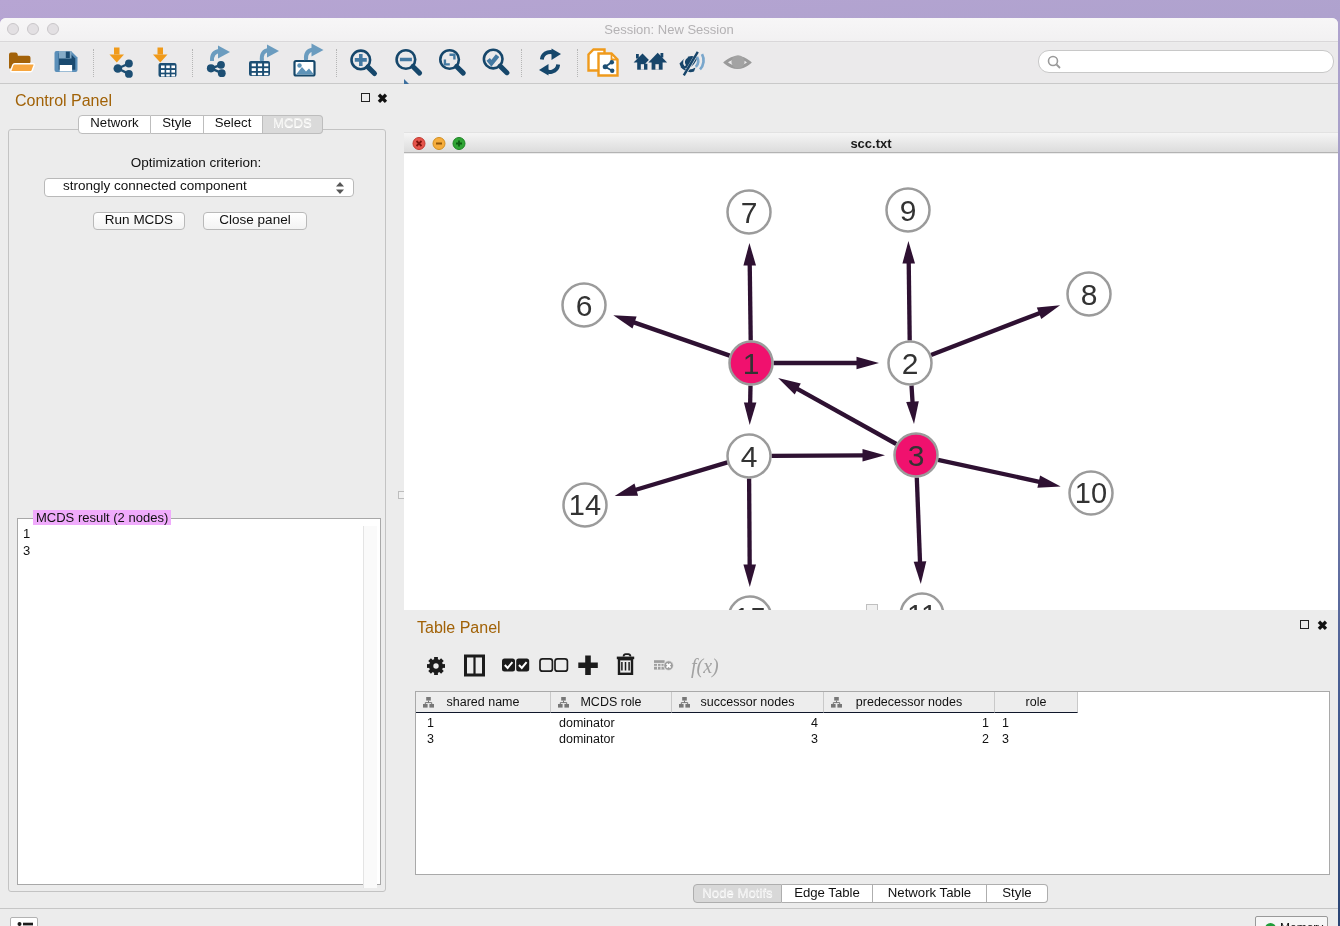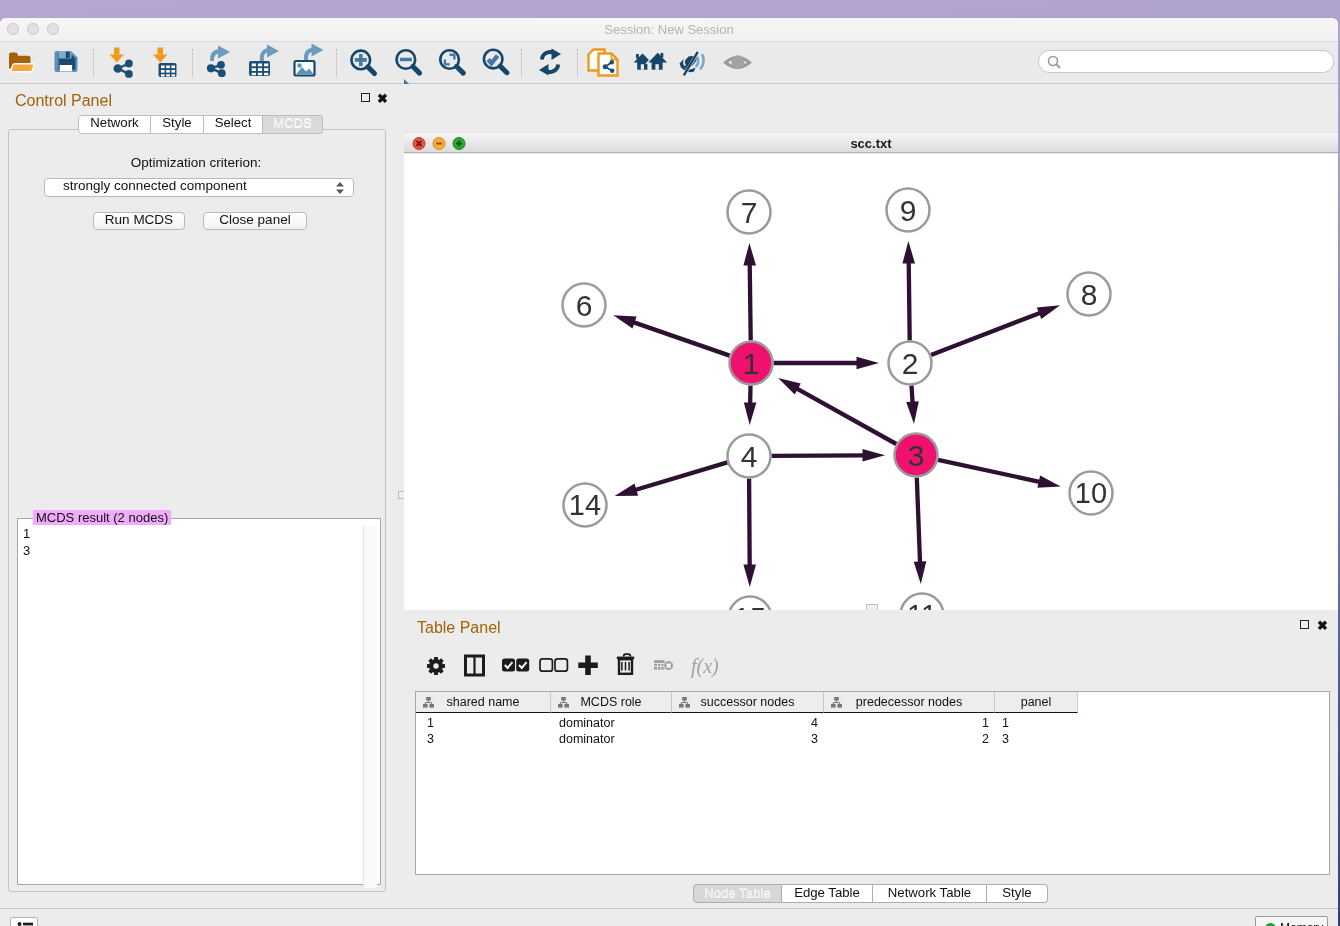--- a/index.html
+++ b/index.html
@@ -396,21 +396,21 @@
         <path d="M242.6,15.6 l4,4 M246.6,15.6 l-4,4" stroke="#fff" stroke-width="1.8"></path>
       </g>
 
       <text x="267" y="25" font-size="20" font-style="italic" fill="#a2a2a2" font-family="Liberation Serif, serif">f(x)</text>
     </svg>
     <div id="ttable">
       <div class="th" style="left:0;width:135px;border-left:none">shared name</div>
       <div class="th" style="left:135px;width:121px">MCDS role</div>
       <div class="th" style="left:256px;width:152px">successor nodes</div>
       <div class="th" style="left:408px;width:171px">predecessor nodes</div>
-      <div class="th" style="left:579px;width:83px">panel</div>
+      <div class="th" style="left:579px;width:83px">role</div>
       <svg width="670" height="21" style="position:absolute;left:0;top:0" fill="#777">
         <g transform="translate(7,5)">
             <rect x="3.2" y="0" width="4.6" height="3.6"></rect>
             <rect x="0" y="7" width="4.6" height="3.6"></rect>
             <rect x="6.4" y="7" width="4.6" height="3.6"></rect>
             <path d="M5.5,3.6 v2 M2.3,7 v-1.4 h6.4 V7" stroke="#777" fill="none"></path>
           </g>
         <g transform="translate(142,5)">
             <rect x="3.2" y="0" width="4.6" height="3.6"></rect>
             <rect x="0" y="7" width="4.6" height="3.6"></rect>
@@ -435,21 +435,21 @@
       <div class="td" style="left:256px;top:23px;width:146px;text-align:right">4</div>
       <div class="td" style="left:408px;top:23px;width:165px;text-align:right">1</div>
       <div class="td" style="left:586px;top:23px">1</div>
       <div class="td" style="left:11px;top:39px">3</div>
       <div class="td" style="left:143px;top:39px">dominator</div>
       <div class="td" style="left:256px;top:39px;width:146px;text-align:right">3</div>
       <div class="td" style="left:408px;top:39px;width:165px;text-align:right">2</div>
       <div class="td" style="left:586px;top:39px">3</div>
     </div>
     <div id="btabs">
-      <div class="bseg" style="left:0;width:89px;border-radius:4px 0 0 4px;background:#d8d8d8;color:#ededed;text-shadow:0 1px 0 #fff">Node Table</div>
+      <div class="bseg" style="left:0;width:89px;border-radius:4px 0 0 4px;background:#d8d8d8;color:#ededed;text-shadow:0 1px 0 #fff">Node Motifs</div>
       <div class="bseg" style="left:89px;width:91px;border-left:none">Edge Table</div>
       <div class="bseg" style="left:180px;width:114px;border-left:none">Network Table</div>
       <div class="bseg" style="left:294px;width:61px;border-left:none;border-radius:0 4px 4px 0">Style</div>
     </div>
   </div>
   <div id="statusbar">
     <div id="listbtn">
       <svg width="16" height="13" style="position:absolute;left:6px;top:4px" fill="#1c1c1c">
         <circle cx="2.5" cy="2" r="2"></circle>
           <circle cx="2.5" cy="6.5" r="2"></circle>

